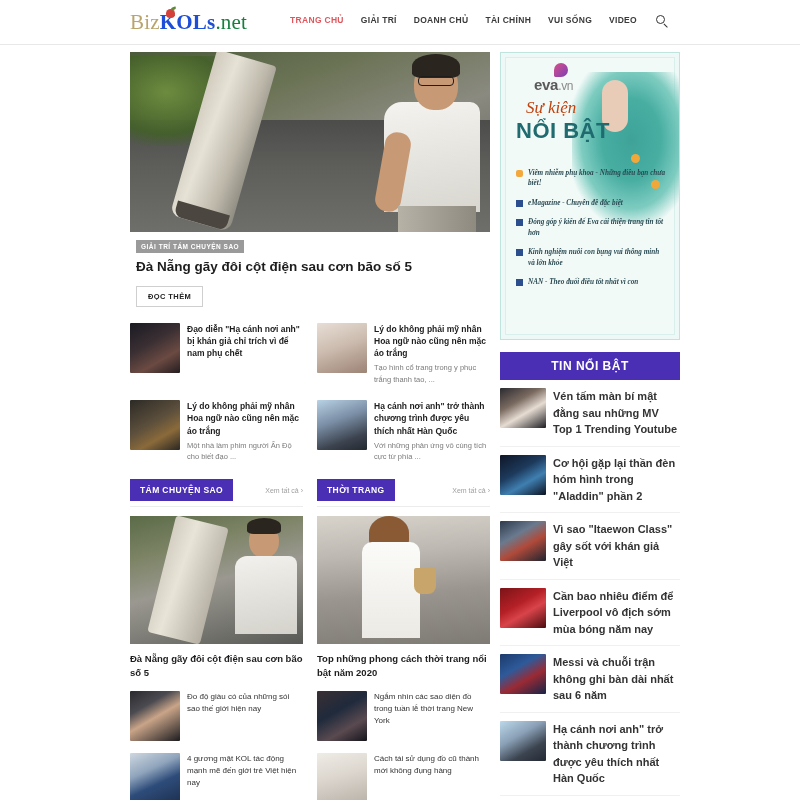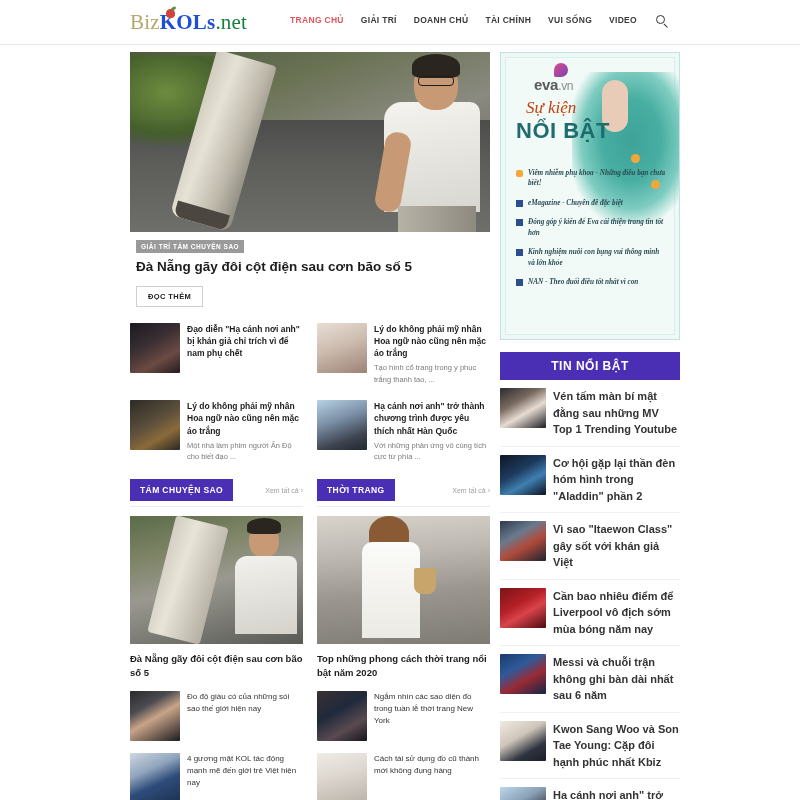--- a/index.html
+++ b/index.html
@@ -436,26 +436,20 @@
         <h4>Cần bao nhiêu điểm để Liverpool vô địch sớm mùa bóng năm nay</h4>
       </div>
 
       <div class="side-item">
         <div class="thumb">
           <div class="im" style="background:linear-gradient(150deg,#1c3a6a 0%,#2e5a9a 35%,#9a2a34 62%,#142448 100%)"></div>
         </div>
         <h4>Messi và chuỗi trận không ghi bàn dài nhất sau 6 năm</h4>
       </div>
 
-      <div class="side-item">
-        <div class="thumb">
-          <div class="im" style="background:linear-gradient(150deg,#efeae2 0%,#cfc6ba 40%,#2e3440 72%,#1a1e26 100%)"></div>
-        </div>
-        <h4>Kwon Sang Woo và Son Tae Young: Cặp đôi hạnh phúc nhất Kbiz</h4>
-      </div>
 
       <div class="side-item">
         <div class="thumb">
           <div class="im" style="background:linear-gradient(150deg,#bcd8ea 0%,#8aa0b6 38%,#3c4450 70%,#242a34 100%)"></div>
         </div>
         <h4>Hạ cánh nơi anh" trở thành chương trình được yêu thích nhất Hàn Quốc</h4>
       </div>
 
       <div class="side-ad">
         

